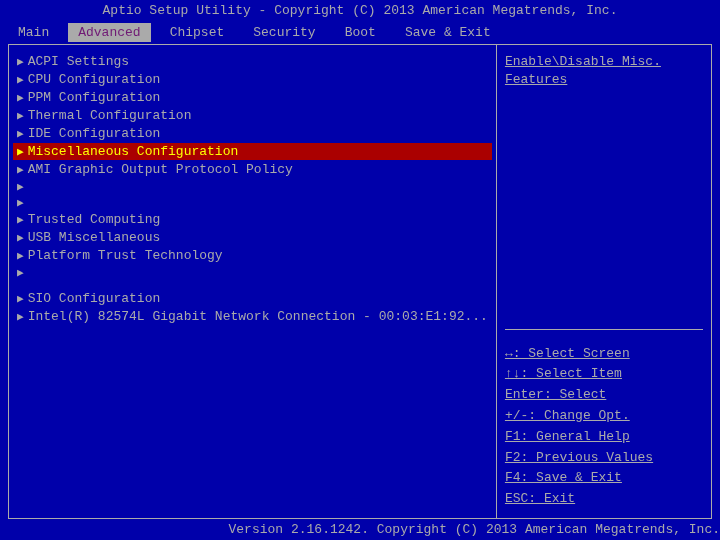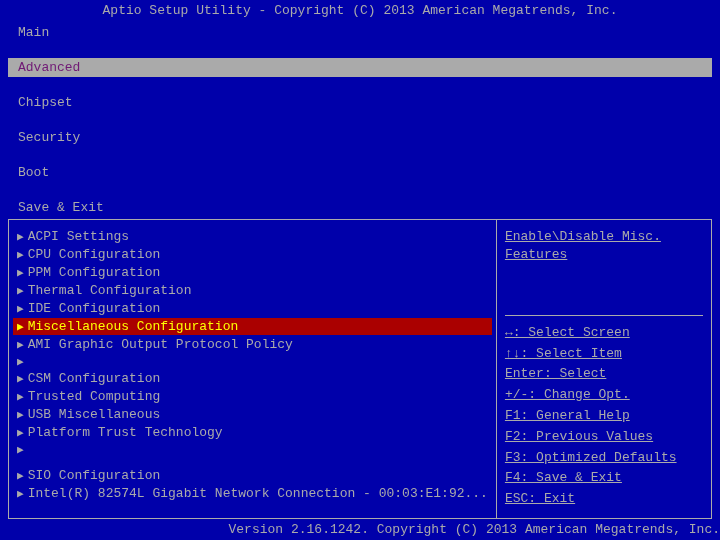--- a/index.html
+++ b/index.html
@@ -32,23 +32,23 @@
       color: #aaaaaa;
       text-align: center;
       padding: 3px 16px;
       font-size: 13px;
     }
 
     
     #menu-bar {
       background-color: #0000aa;
       display: flex;
-      flex-direction: column;
+      flex-direction: row;
       padding: 2px 8px;
-      gap: 16px;
+      gap: 9px;
     }
 
     .menu-item {
       color: #aaaaaa;
       padding: 2px 10px;
       cursor: pointer;
       font-size: 13px;
     }
 
     .menu-item.active {
@@ -119,21 +119,21 @@
       color: #aaaaaa;
       font-size: 13px;
       line-height: 1.4;
     }
 
     #key-help {
       color: #aaaaaa;
       font-size: 13px;
       line-height: 1.6;
       border-top: 1px solid #aaaaaa;
-      padding-top: 7px;
+      padding-top: 14px;
     }
 
     
     #footer {
       background-color: #0000aa;
       color: #aaaaaa;
       text-align: right;
       padding: 3px 0;
       font-size: 13px;
     }
@@ -185,21 +185,20 @@
         </div>
         <div class="menu-entry">
           <span class="arrow">▶</span>
           <span>AMI Graphic Output Protocol Policy</span>
         </div>
         <div class="menu-entry">
           <span class="arrow">▶</span>
         </div>
         <div class="menu-entry">
           <span class="arrow">▶</span>
-          <span>CSM Configuration</span>
         </div>
         <div class="menu-entry">
           <span class="arrow">▶</span>
           <span>Trusted Computing</span>
         </div>
         <div class="menu-entry">
           <span class="arrow">▶</span>
           <span>USB Miscellaneous</span>
         </div>
         <div class="menu-entry">
@@ -222,21 +221,20 @@
 
     <div id="right-panel">
       <div id="help-text">Enable\Disable Misc. Features</div>
       <div id="key-help">
           <div>↔: Select Screen</div>
           <div>↑↓: Select Item</div>
           <div>Enter: Select</div>
           <div>+/-: Change Opt.</div>
           <div>F1: General Help</div>
           <div>F2: Previous Values</div>
-          <div>F3: Optimized Defaults</div>
           <div>F4: Save &amp; Exit</div>
           <div>ESC: Exit</div>
         </div>
     </div>
 
   </div>
 
   <div id="footer">
     <span>Version 2.16.1242. Copyright (C) 2013 American Megatrends, Inc.</span>
   </div>

